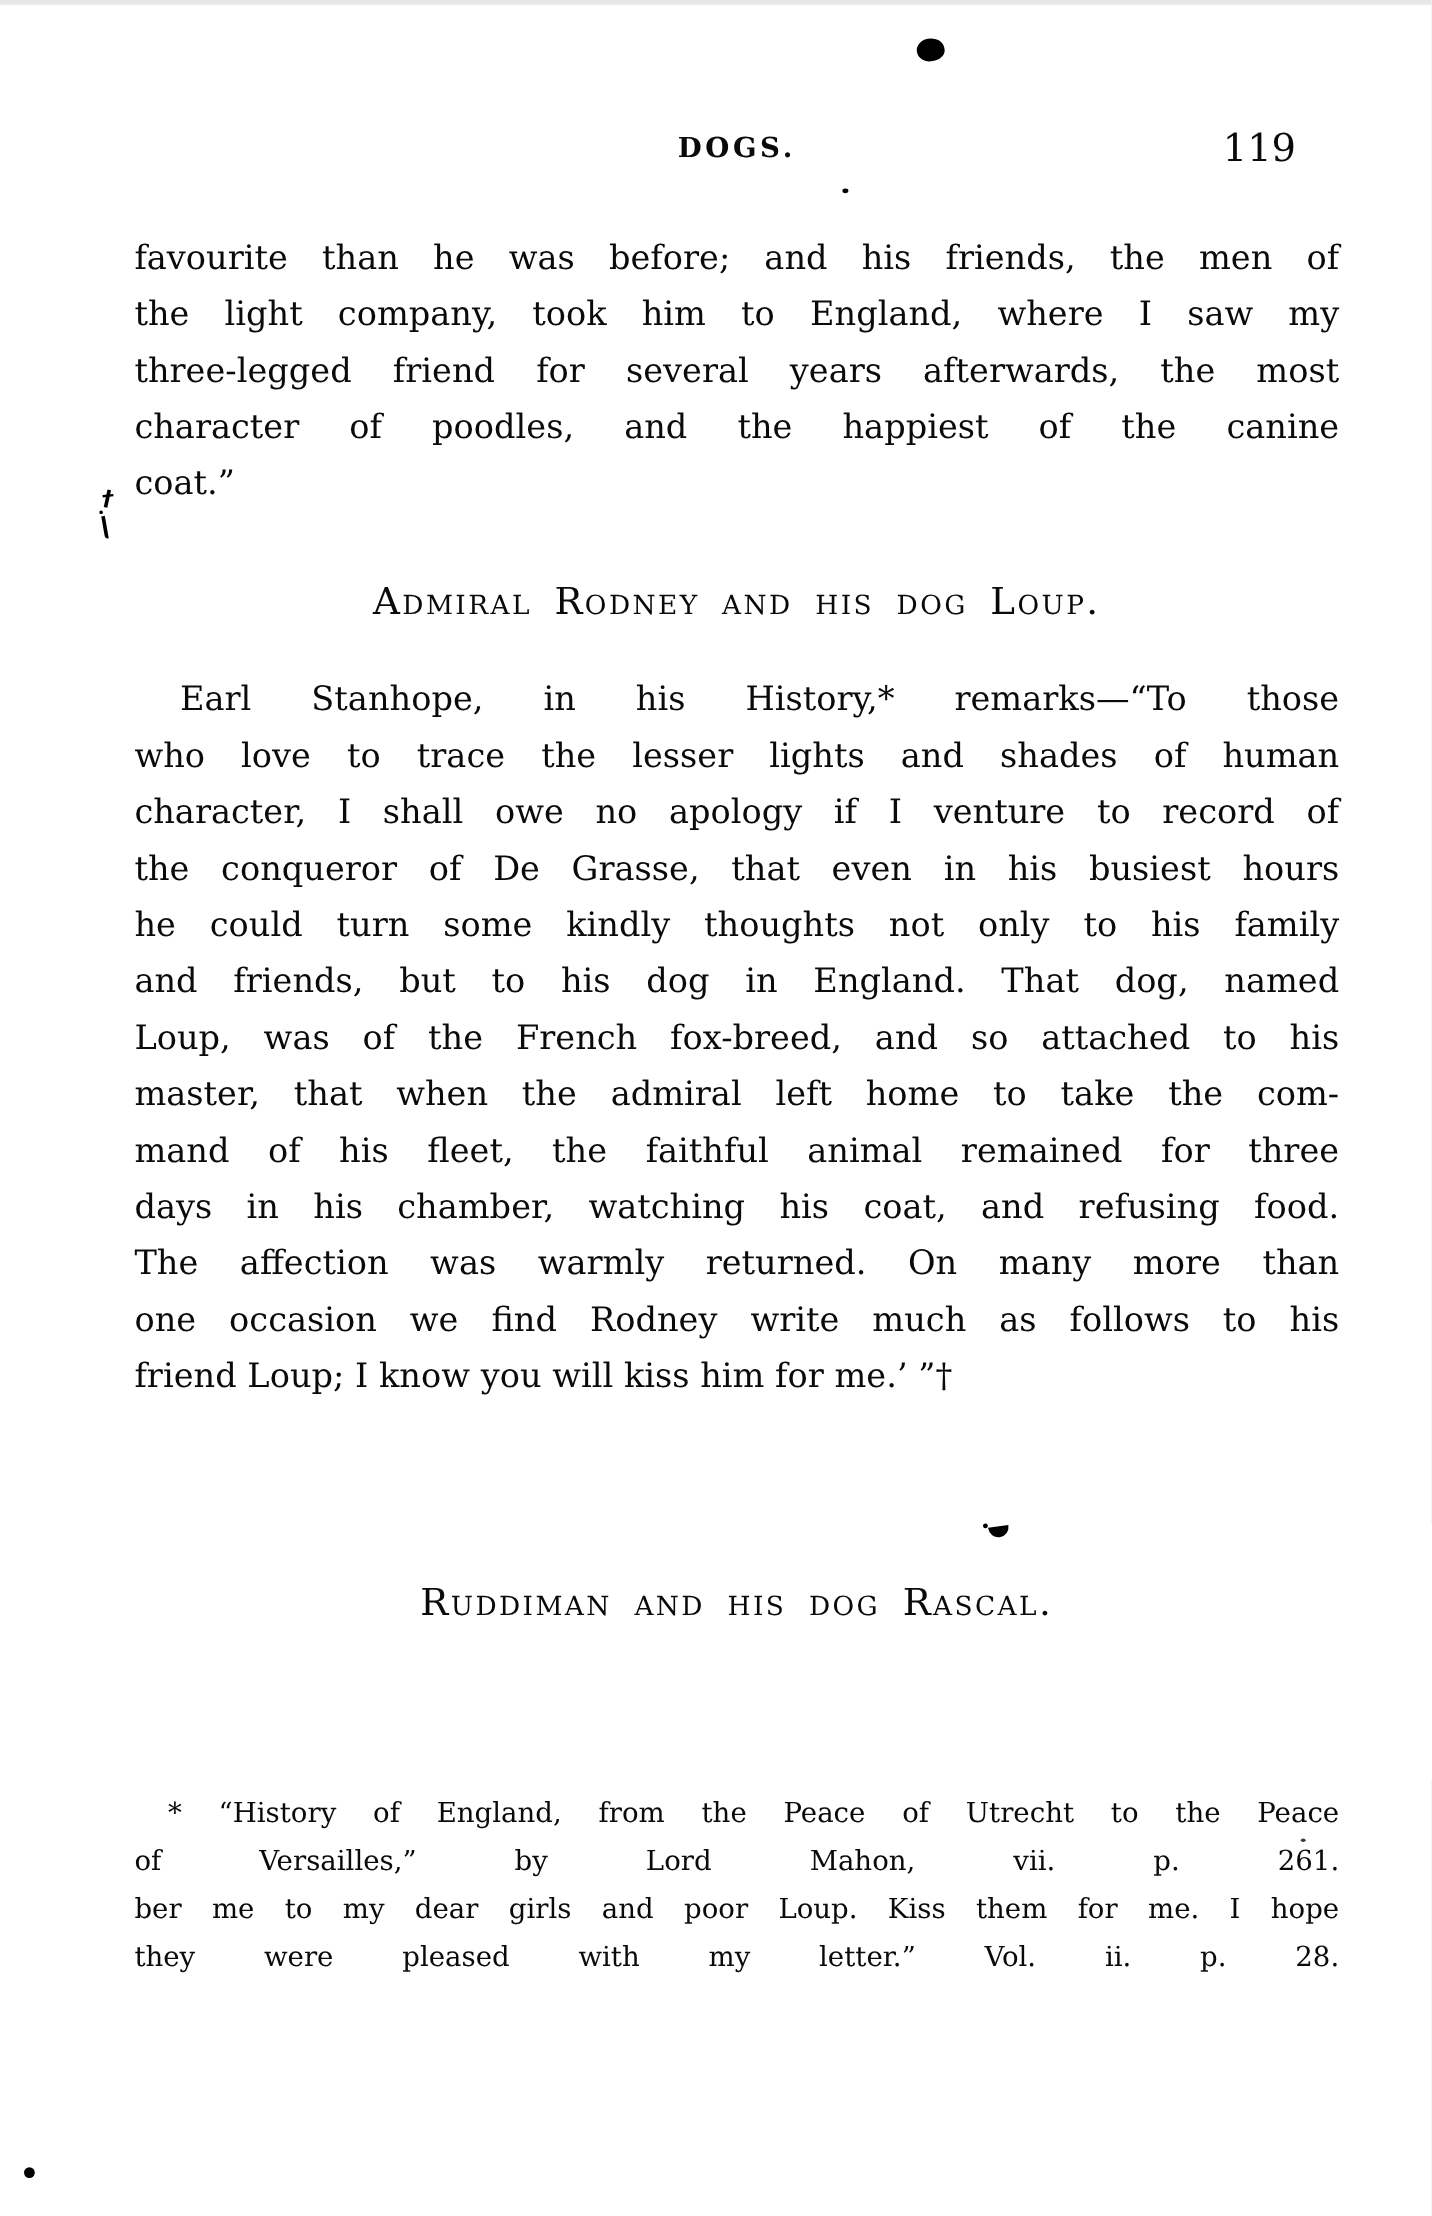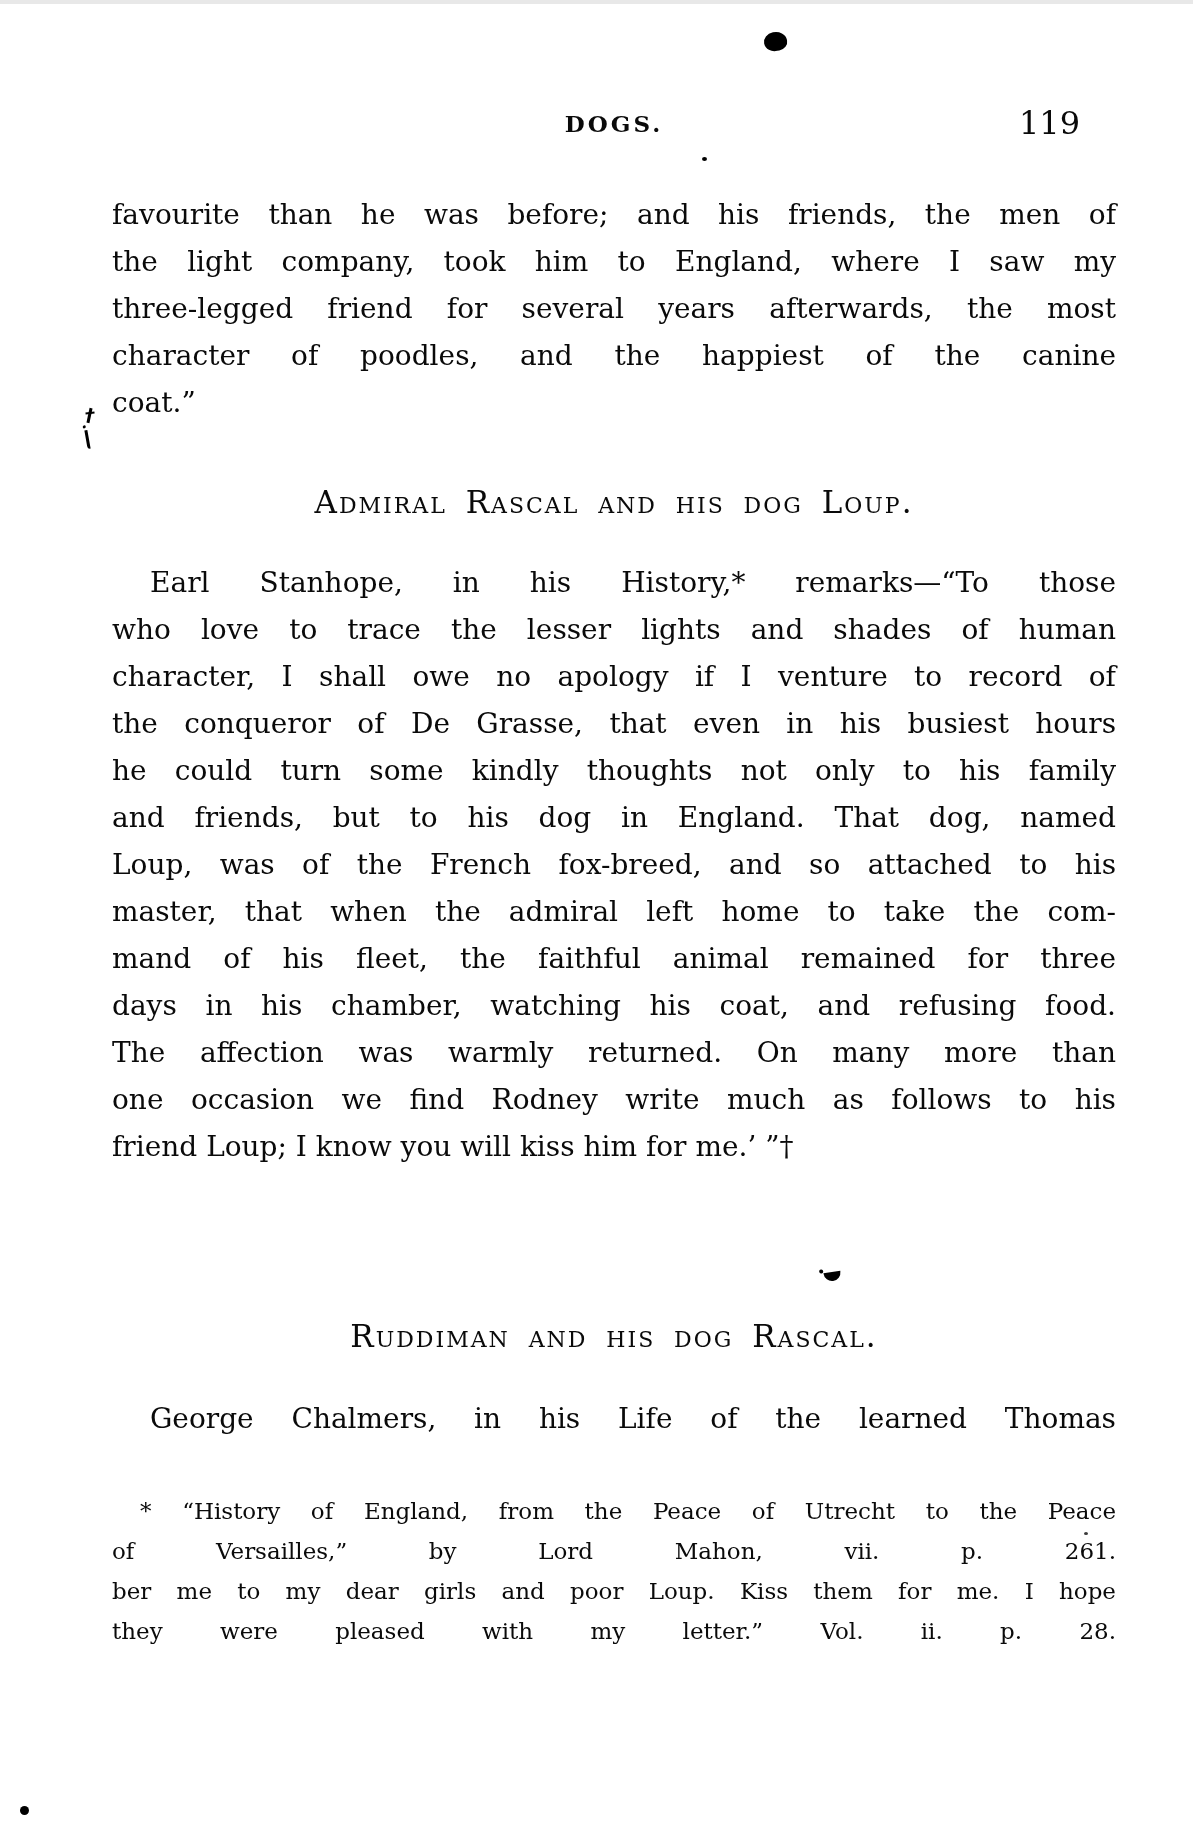--- a/index.html
+++ b/index.html
@@ -60,43 +60,40 @@
   <div class="page-number">119</div>
 
   <div class="block" style="top:187px;">
     <div class="bodyline">favourite than he was before; and his friends, the men of</div>
     <div class="bodyline">the light company, took him to England, where I saw my</div>
     <div class="bodyline">three-legged friend for several years afterwards, the most</div>
     <div class="bodyline">character of poodles, and the happiest of the canine</div>
     <div class="bodyline lastline">coat.”</div>
   </div>
 
-  <div class="heading" style="top:480px;">Admiral Rascal and his dog Loup.</div>
+  <div class="heading" style="top:480px;">Admiral Rodney and his dog Loup.</div>
 
   <div class="block" style="top:555px;">
     <div class="bodyline ind38">Earl Stanhope, in his History,* remarks—“To those</div>
     <div class="bodyline">who love to trace the lesser lights and shades of human</div>
     <div class="bodyline">character, I shall owe no apology if I venture to record of</div>
     <div class="bodyline">the conqueror of De Grasse, that even in his busiest hours</div>
     <div class="bodyline">he could turn some kindly thoughts not only to his family</div>
     <div class="bodyline">and friends, but to his dog in England.  That dog, named</div>
     <div class="bodyline">Loup, was of the French fox-breed, and so attached to his</div>
     <div class="bodyline">master, that when the admiral left home to take the com-</div>
     <div class="bodyline">mand of his fleet, the faithful animal remained for three</div>
     <div class="bodyline">days in his chamber, watching his coat, and refusing food.</div>
     <div class="bodyline">The affection was warmly returned.  On many more than</div>
     <div class="bodyline">one occasion we find Rodney write much as follows to his</div>
     <div class="bodyline lastline">friend Loup; I know you will kiss him for me.’ ”†</div>
   </div>
 
   <div class="heading" style="top:1314px;">Ruddiman and his dog Rascal.</div>
 
-  <div class="block" style="top:1391px;">
-    <div class="bodyline ind38">George Chalmers, in his Life of the learned Thomas</div>
-  </div>
 
   <div class="block" style="top:1487px;">
     <div class="fnline ind28">* “History of England, from the Peace of Utrecht to  the Peace</div>
     <div class="fnline lastline">of Versailles,” by Lord Mahon, vii. p. 261.</div>
   </div>
 
   <div class="block" style="top:1567px;">
     <div class="fnline">ber me to my dear girls and poor Loup.  Kiss them for me.  I hope</div>
     <div class="fnline lastline">they were pleased with my letter.”   Vol. ii. p. 28.</div>
   </div>

